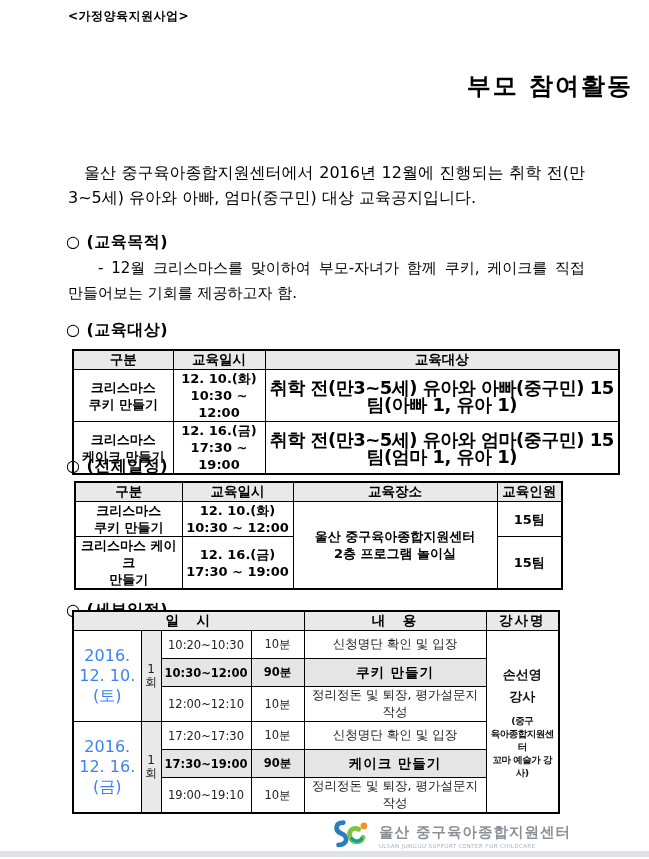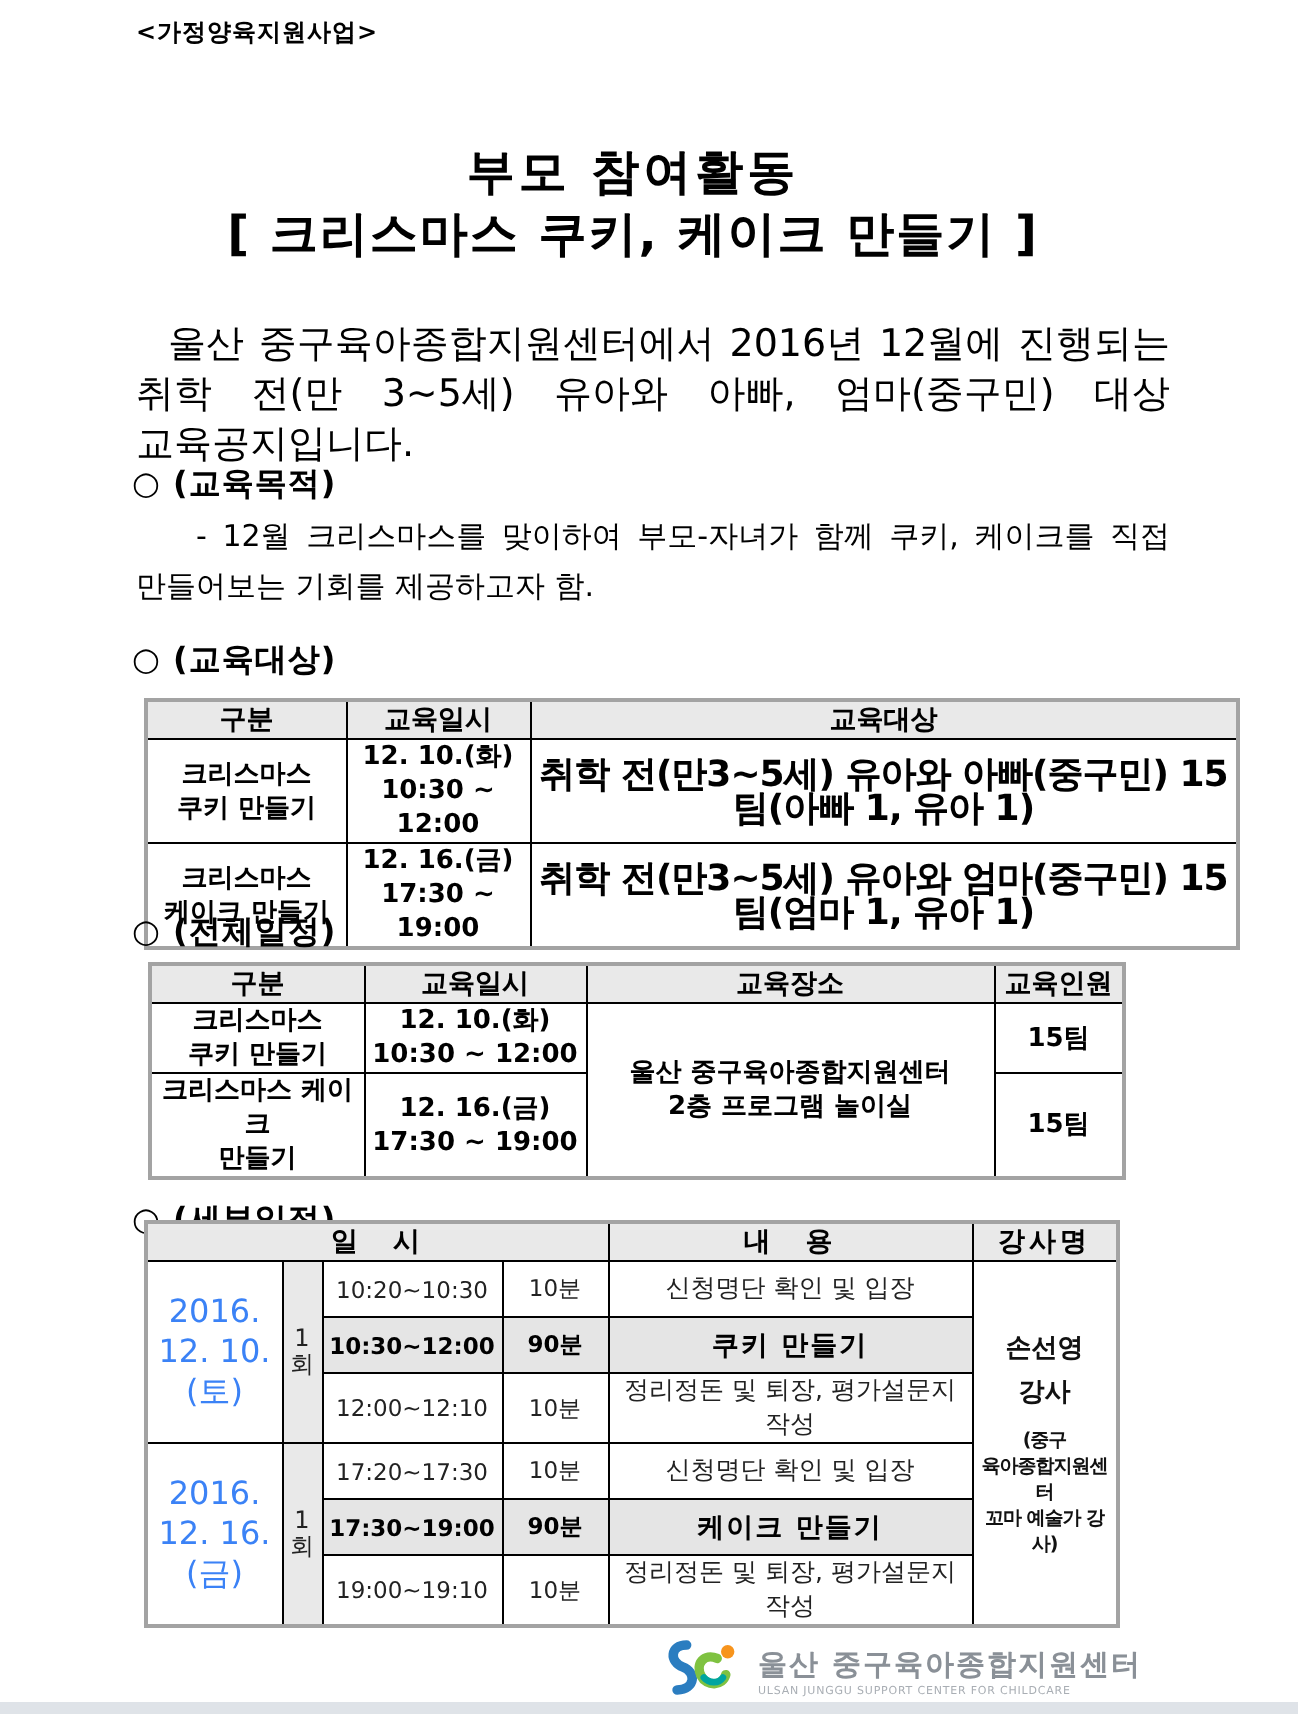--- a/index.html
+++ b/index.html
@@ -15,48 +15,48 @@
   .doc-tag {
     position: absolute; left: 68px; top: 8px;
     font-size: 12px; font-weight: bold; letter-spacing: 0.5px;
   }
   .doc-date {
     position: absolute; right: 86px; top: 46px;
     font-size: 17px; font-weight: bold; letter-spacing: 0.5px;
   }
   .doc-title1 {
     position: absolute; left: 0; right: 16px; top: 70px;
-    text-align: center; font-size: 24px; font-weight: bold; letter-spacing: 2px;
+    text-align: right; font-size: 24px; font-weight: bold; letter-spacing: 2px;
   }
   .doc-title2 {
     position: absolute; left: 0; right: 16px; top: 101px;
     text-align: center; font-size: 24px; font-weight: bold; letter-spacing: 1px;
   }
   .intro {
     position: absolute; left: 68px; top: 160px; width: 517px;
-    font-size: 19px; line-height: 25px; text-align: justify; text-indent: 16px;
+    font-size: 16px; line-height: 25px; text-align: justify; text-indent: 16px;
     word-break: keep-all;
   }
   .sec-heading {
     position: absolute; left: 66px;
     font-size: 16px; font-weight: bold; letter-spacing: 0.5px;
   }
   .h-purpose { top: 232px; }
   .purpose-body {
     position: absolute; left: 68px; top: 256px; width: 517px;
     font-size: 15px; line-height: 25px; text-align: justify; text-indent: 30px;
     word-break: keep-all;
   }
   .h-target  { top: 320px; }
   .h-overall { top: 456px; }
   .h-detail  { top: 589px; margin-top: 11px; }
 
   table { border-collapse: collapse; table-layout: fixed; position: absolute; }
   th, td { border: 1px solid #000; text-align: center; vertical-align: middle; overflow: hidden; }
-  table.doc-table { border: 2px solid #a3a3a3; }
+  table.doc-table { border: 2px solid #000000; }
   th { background: #e9e9e9; font-weight: bold; }
 
   
   .t-target { left: 72px; top: 349px; width: 546px; }
   .t-target th { font-size: 13.5px; height: 18px; }
   .t-target td { font-size: 13px; font-weight: bold; height: 37px; line-height: 17px; }
   .t-target td.audience { font-size: 18px; letter-spacing: -0.5px; }
 
   
   .t-overall { left: 74px; top: 481px; width: 487px; }
@@ -88,21 +88,20 @@
   }
   .cell-line { display: block; }
 </style>
 </head>
 <body>
 
 <div class="page">
 
   <div class="doc-tag">&lt;가정양육지원사업&gt;</div>
   <div class="doc-title1">부모 참여활동</div>
-  <div class="doc-title2">[ 크리스마스 쿠키, 케이크 만들기 ]</div>
 
   <p class="intro">울산 중구육아종합지원센터에서 2016년 12월에 진행되는 취학 전(만 3~5세) 유아와 아빠, 엄마(중구민) 대상 교육공지입니다.</p>
 
   <div class="sec-heading h-purpose">○ (교육목적)</div>
   <p class="purpose-body">- 12월 크리스마스를 맞이하여 부모-자녀가 함께 쿠키, 케이크를 직접 만들어보는 기회를 제공하고자 함.</p>
 
   <div class="sec-heading h-target">○ (교육대상)</div>
 
   <table class="doc-table t-target">
     <colgroup>

